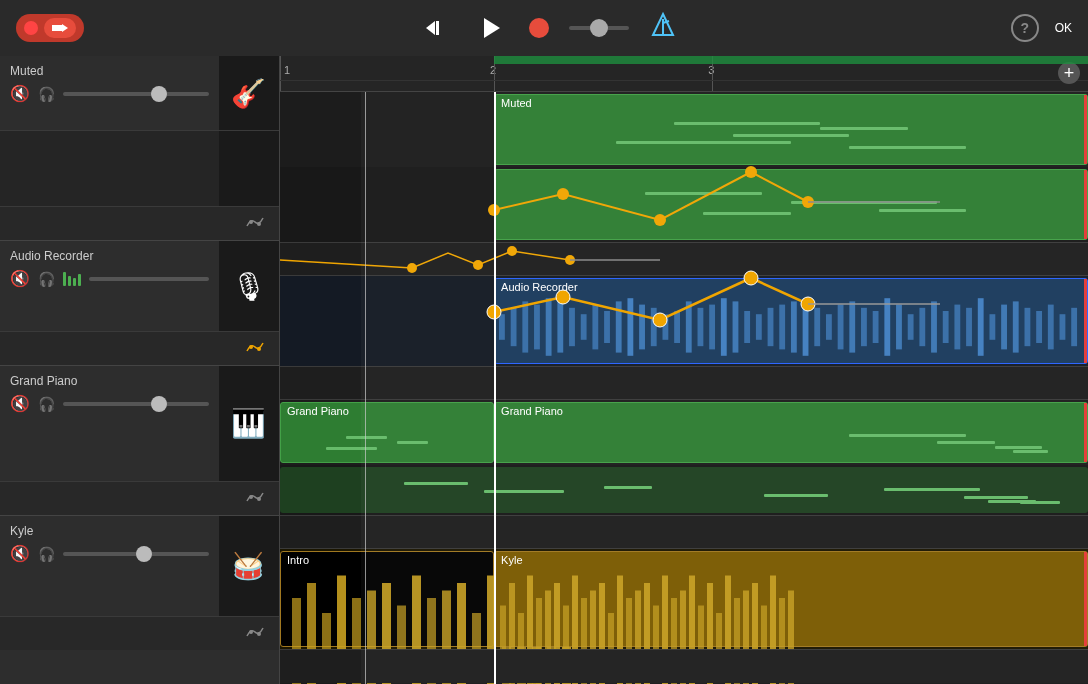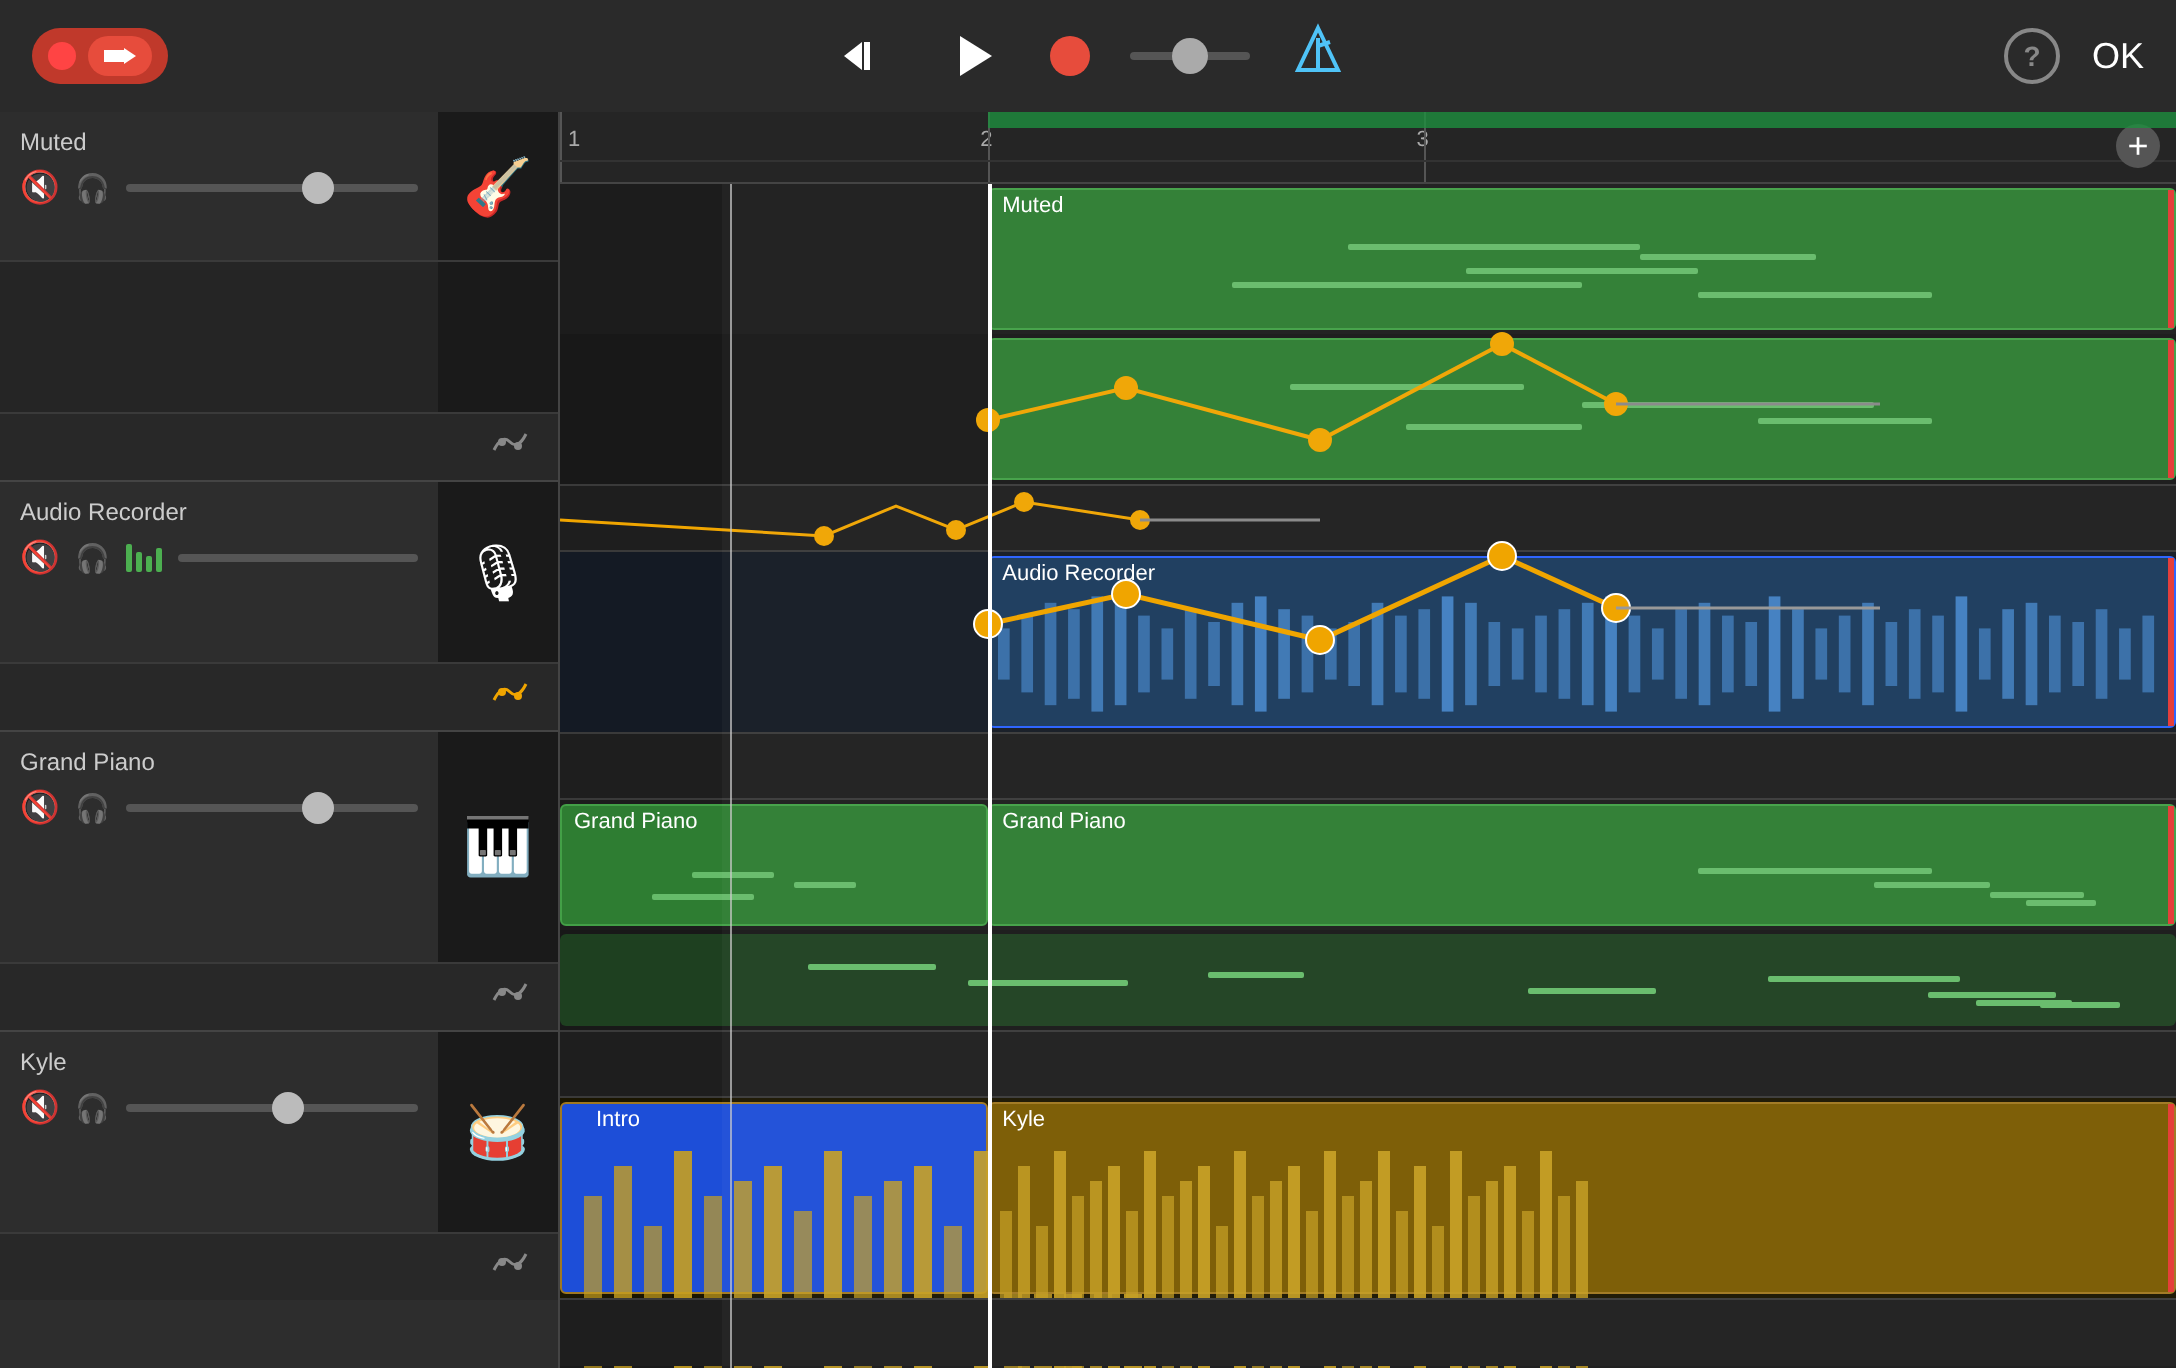--- a/index.html
+++ b/index.html
@@ -122,21 +122,21 @@
       justify-content: center;
       color: #888;
       font-size: 14px;
       font-weight: bold;
       cursor: pointer;
     }
     .ok-btn {
       background: none;
       border: none;
       color: #fff;
-      font-size: 18px;
+      font-size: 12px;
       font-weight: 500;
       cursor: pointer;
     }
 
     
     .main {
       position: absolute;
       top: 56px;
       left: 0; right: 0; bottom: 0;
       display: flex;
@@ -511,21 +511,21 @@
             <div style="position:absolute; left:92%; top:80%; width:5%; height:3px; background:#66bb6a; border-radius:1px;"></div>
           </div>
         </div>
       </div>
 
       <div style="position:absolute; left:0; right:0; top:423px; height:34px; background:#1e1e1e; border-top:1px solid #3a3a3a; border-bottom:1px solid #3a3a3a;"></div>
 
       <div style="position:absolute; left:0; right:0; top:457px; height:100px;">
         <div style="position:absolute; left:0; right:0; top:0; bottom:0; background:#1a1500;"></div>
 
-        <div style="position:absolute; left:0; width:26.5%; top:2px; bottom:2px; background:#1d4ed8; border:1px solid #a07820; border-radius:3px;padding-left:11px;">
+        <div style="position:absolute; left:0; width:26.5%; top:2px; bottom:2px; background:#000000; border:1px solid #a07820; border-radius:3px;">
           <div style="font-size:11px; color:#fff; padding:2px 6px;">Intro</div>
 
           <svg style="position:absolute; left:2px; right:2px; top:16px; bottom:4px; width:calc(100%-4px); height:calc(100%-20px);">
             <rect x="3%" y="20%" width="3%" height="60%" fill="#c8a020" opacity="0.7"></rect>
             <rect x="8%" y="10%" width="3%" height="80%" fill="#c8a020" opacity="0.8"></rect>
             <rect x="13%" y="30%" width="3%" height="40%" fill="#c8a020" opacity="0.7"></rect>
             <rect x="18%" y="5%" width="3%" height="90%" fill="#c8a020" opacity="0.9"></rect>
             <rect x="23%" y="20%" width="3%" height="60%" fill="#c8a020" opacity="0.7"></rect>
             <rect x="28%" y="15%" width="3%" height="70%" fill="#c8a020" opacity="0.8"></rect>
             <rect x="33%" y="10%" width="3%" height="80%" fill="#c8a020" opacity="0.9"></rect>

